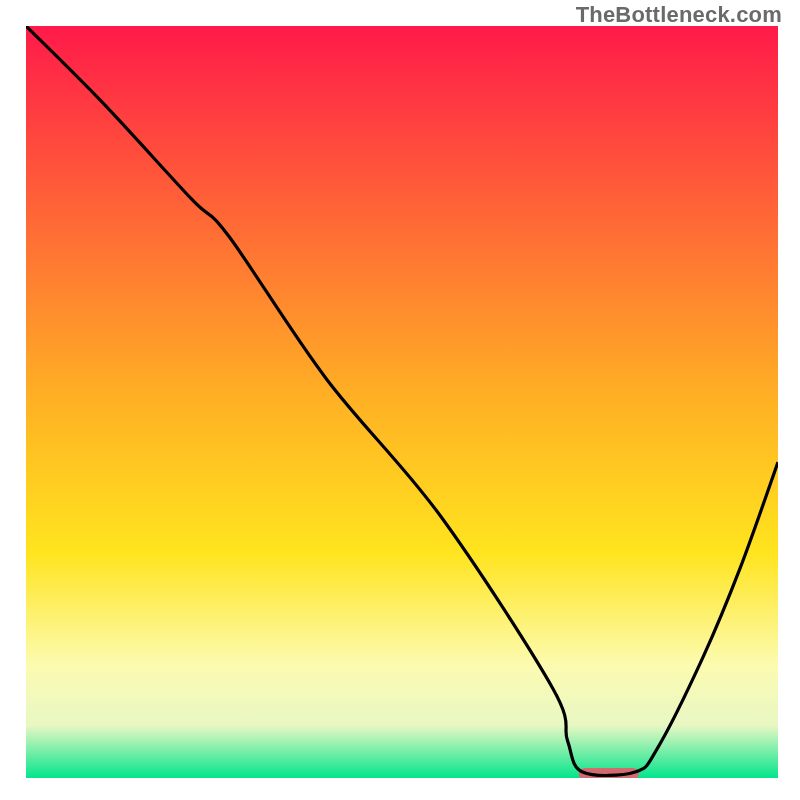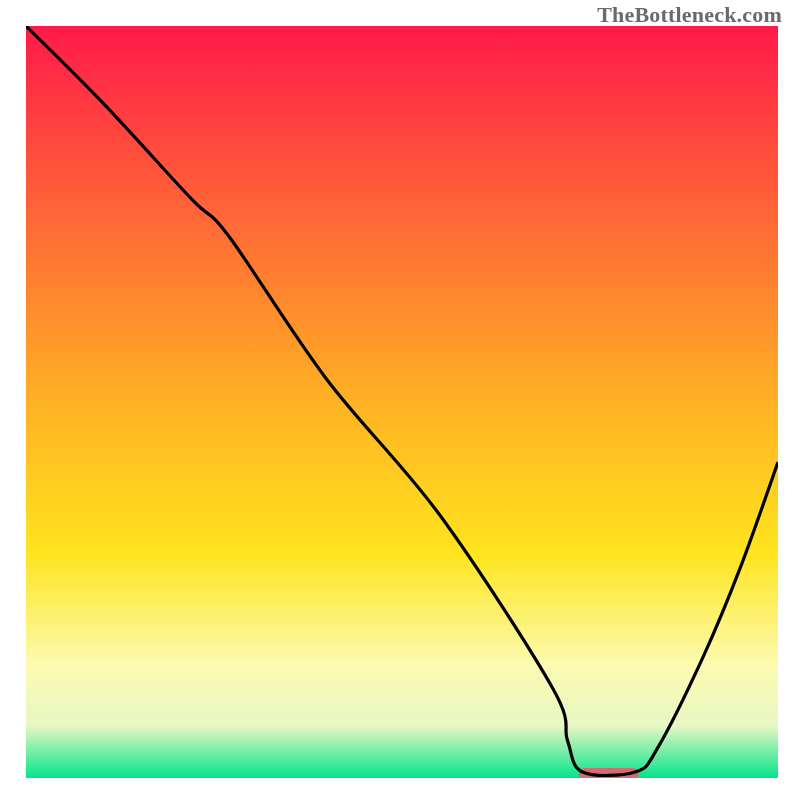--- a/index.html
+++ b/index.html
@@ -9,21 +9,20 @@
     height: 800px;
     background: #ffffff;
     font-family: Arial, Helvetica, sans-serif;
     overflow: hidden;
   }
   .frame {
     position: relative;
     width: 800px;
     height: 709px;
     box-sizing: border-box;
-    font-family: Liberation Serif, serif;
   }
   .plot-area {
     position: absolute;
     left: 26px;
     top: 26px;
     width: 752px;
     height: 752px;
     box-sizing: border-box;
   }
   .plot-area svg {

